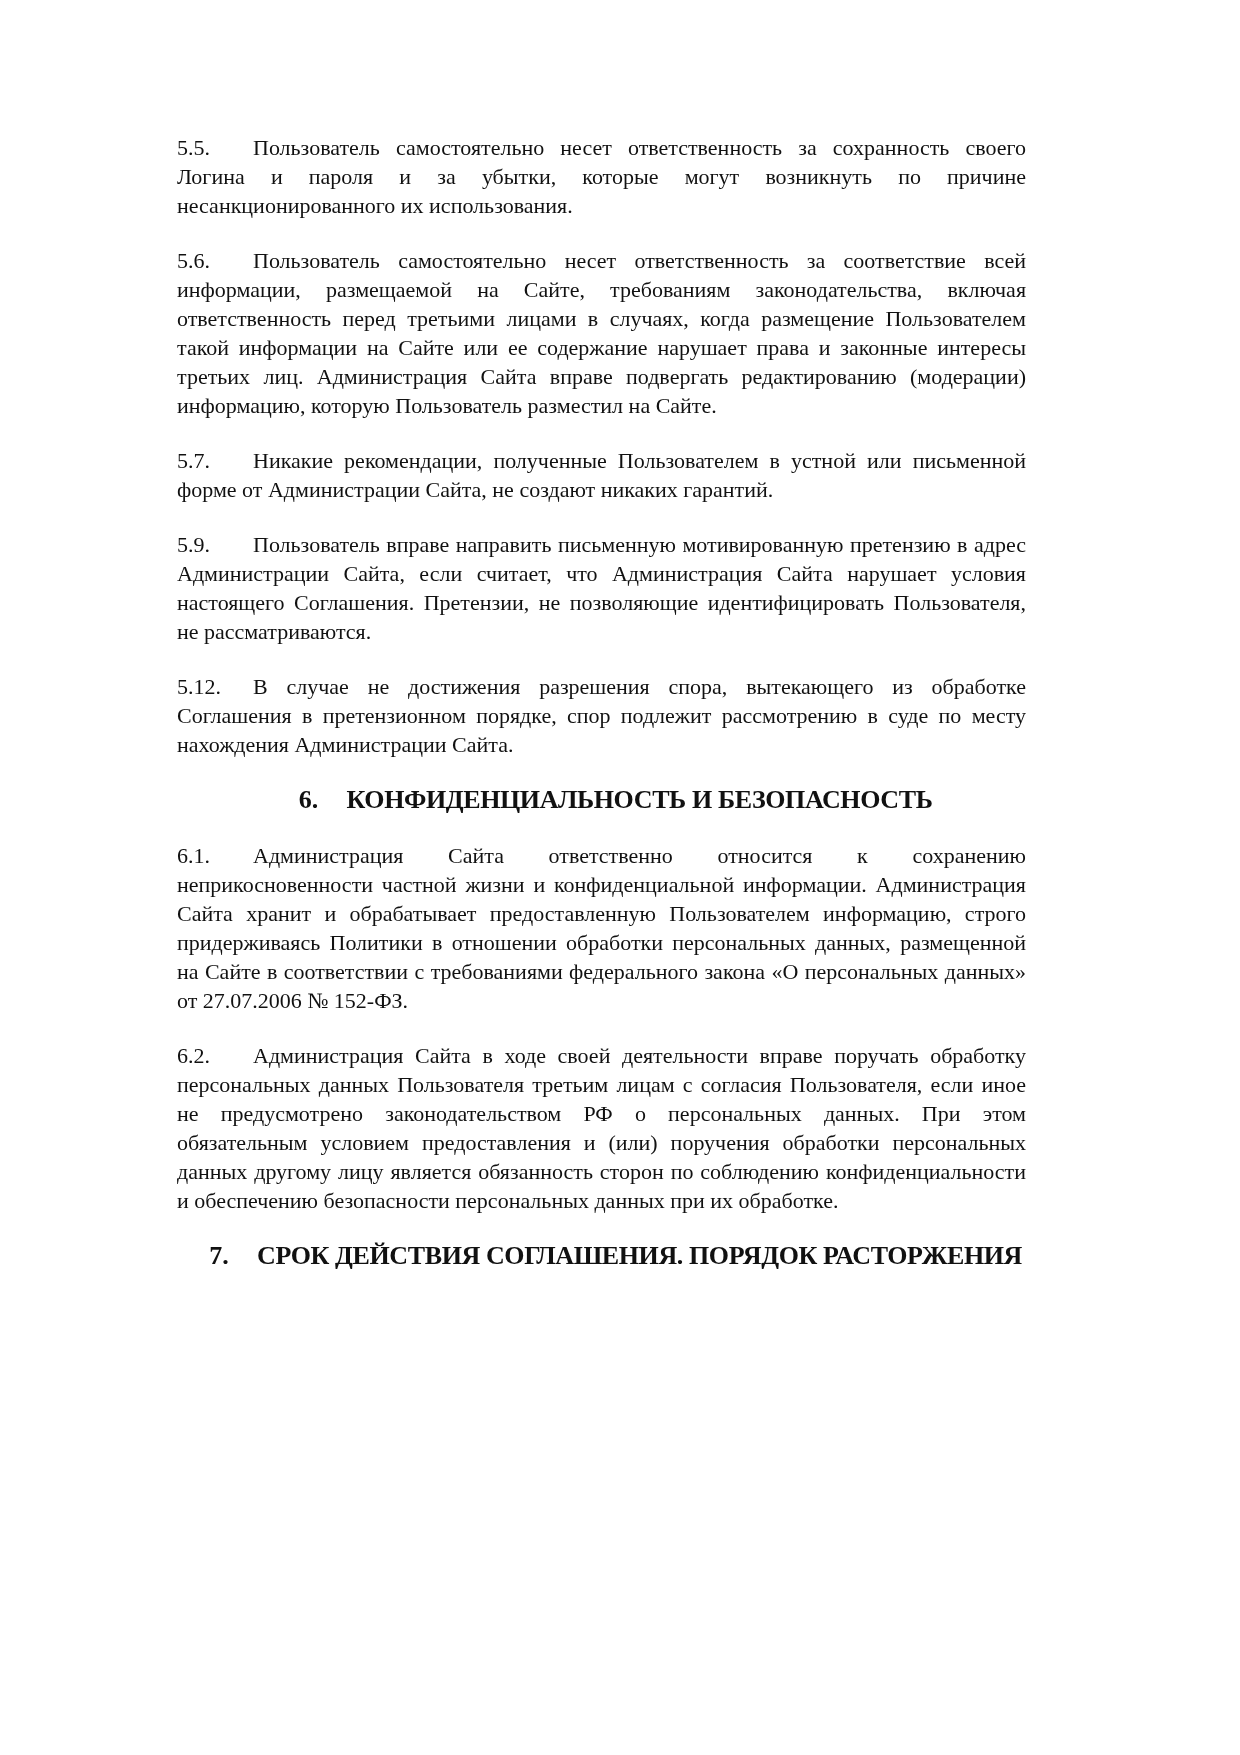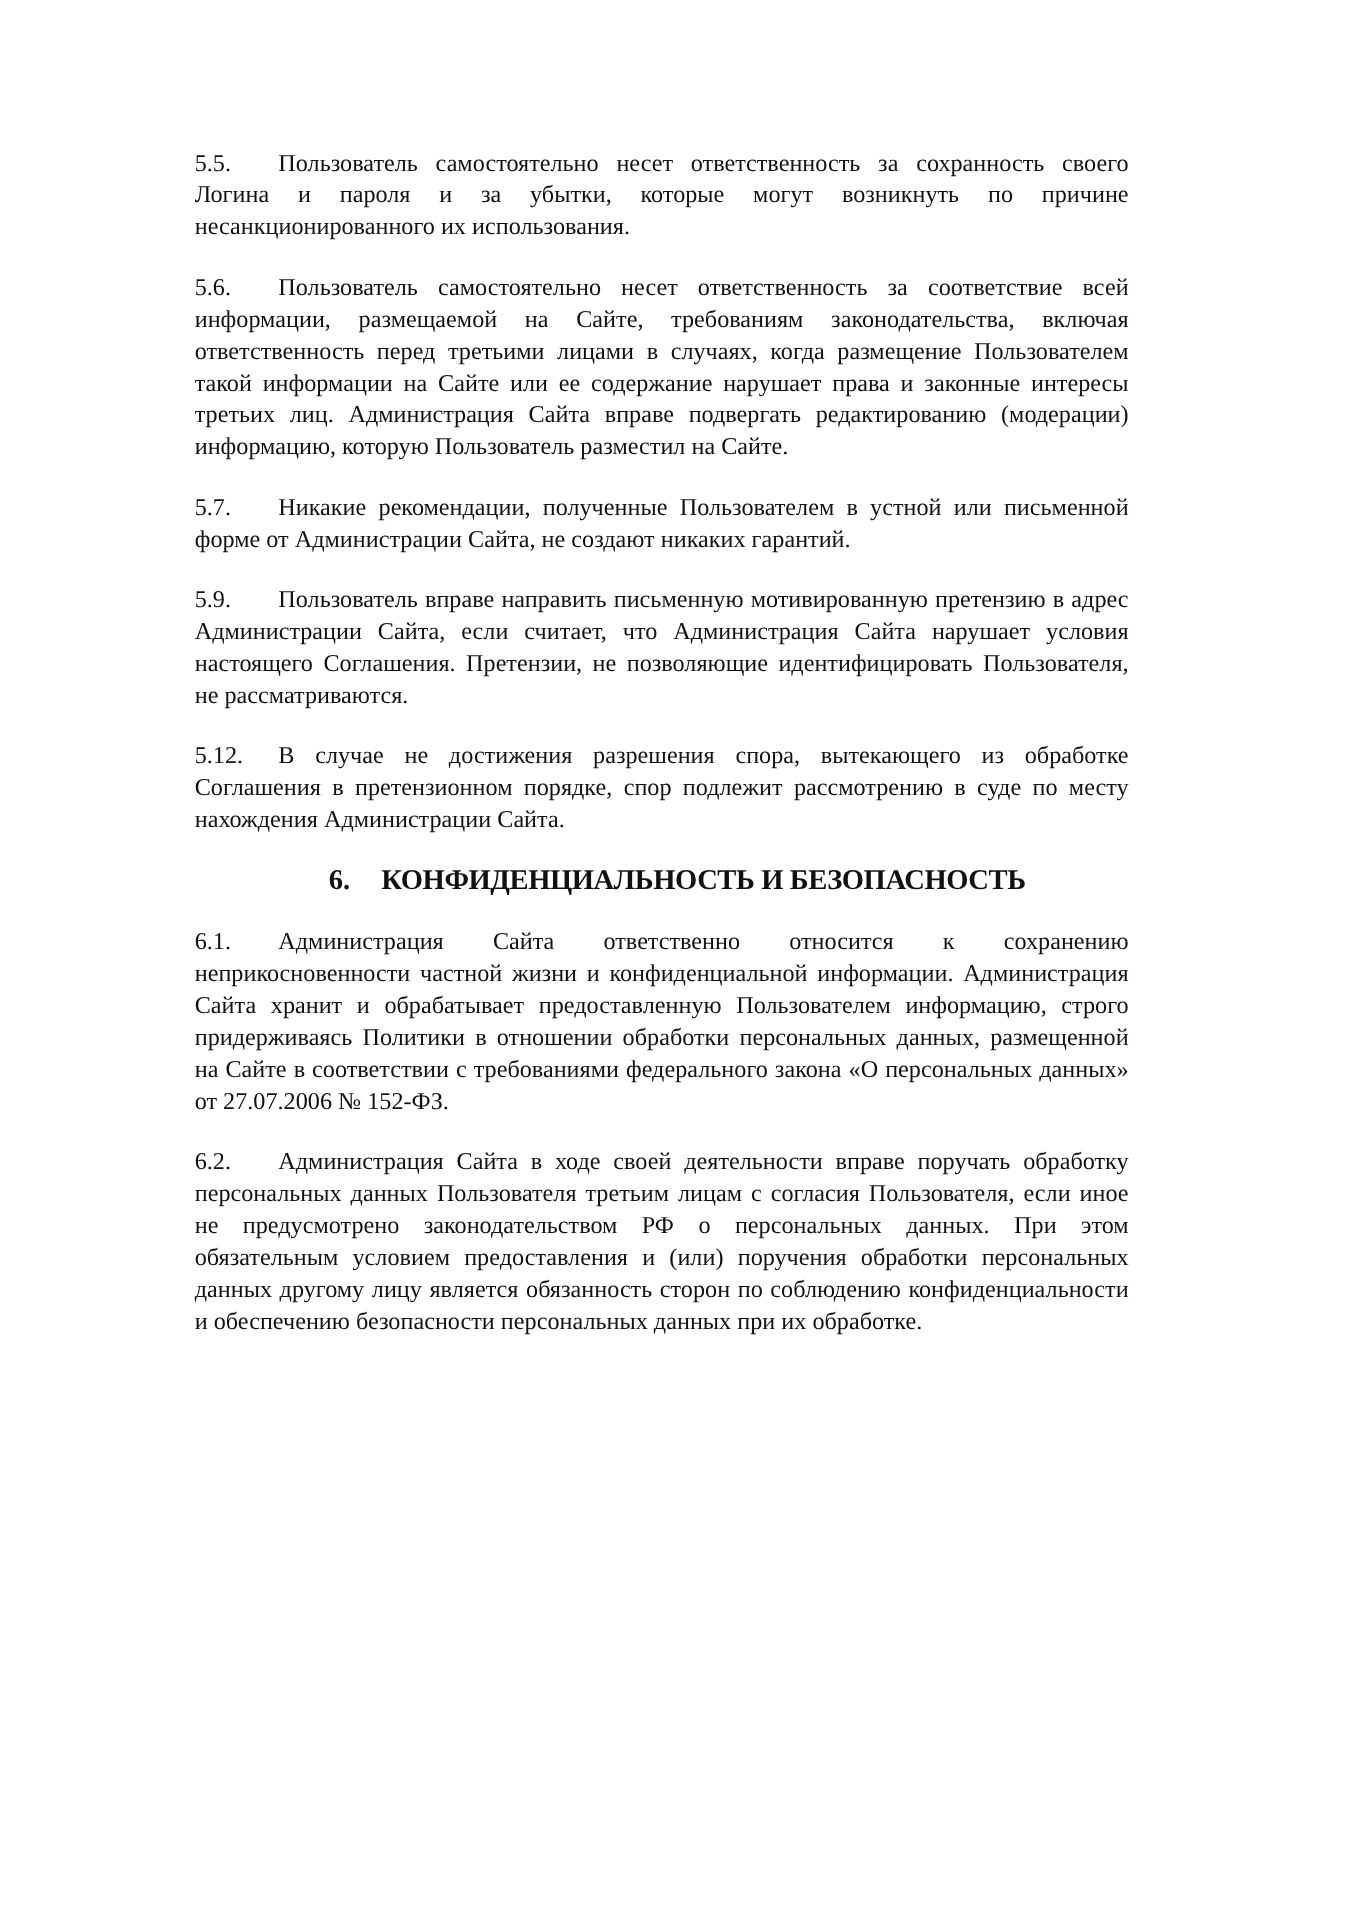--- a/index.html
+++ b/index.html
@@ -81,14 +81,17 @@
   </div>
 
   <div class="para">
     <span class="num">6.1.</span><span>Администрация Сайта ответственно относится к сохранению неприкосновенности частной жизни и конфиденциальной информации. Администрация Сайта хранит и обрабатывает предоставленную Пользователем информацию, строго придерживаясь Политики в отношении обработки персональных данных, размещенной на Сайте в соответствии с требованиями федерального закона «О персональных данных» от 27.07.2006 № 152-ФЗ.</span>
   </div>
 
   <div class="para">
     <span class="num">6.2.</span><span>Администрация Сайта в ходе своей деятельности вправе поручать обработку персональных данных Пользователя третьим лицам с согласия Пользователя, если иное не предусмотрено законодательством РФ о персональных данных. При этом обязательным условием предоставления и (или) поручения обработки персональных данных другому лицу является обязанность сторон по соблюдению конфиденциальности и обеспечению безопасности персональных данных при их обработке.</span>
   </div>
 
+  <div class="heading">
+    <span class="num">7.</span><span>СРОК ДЕЙСТВИЯ СОГЛАШЕНИЯ. ПОРЯДОК РАСТОРЖЕНИЯ</span>
+  </div>
 
 </div>
 
 </body></html>

